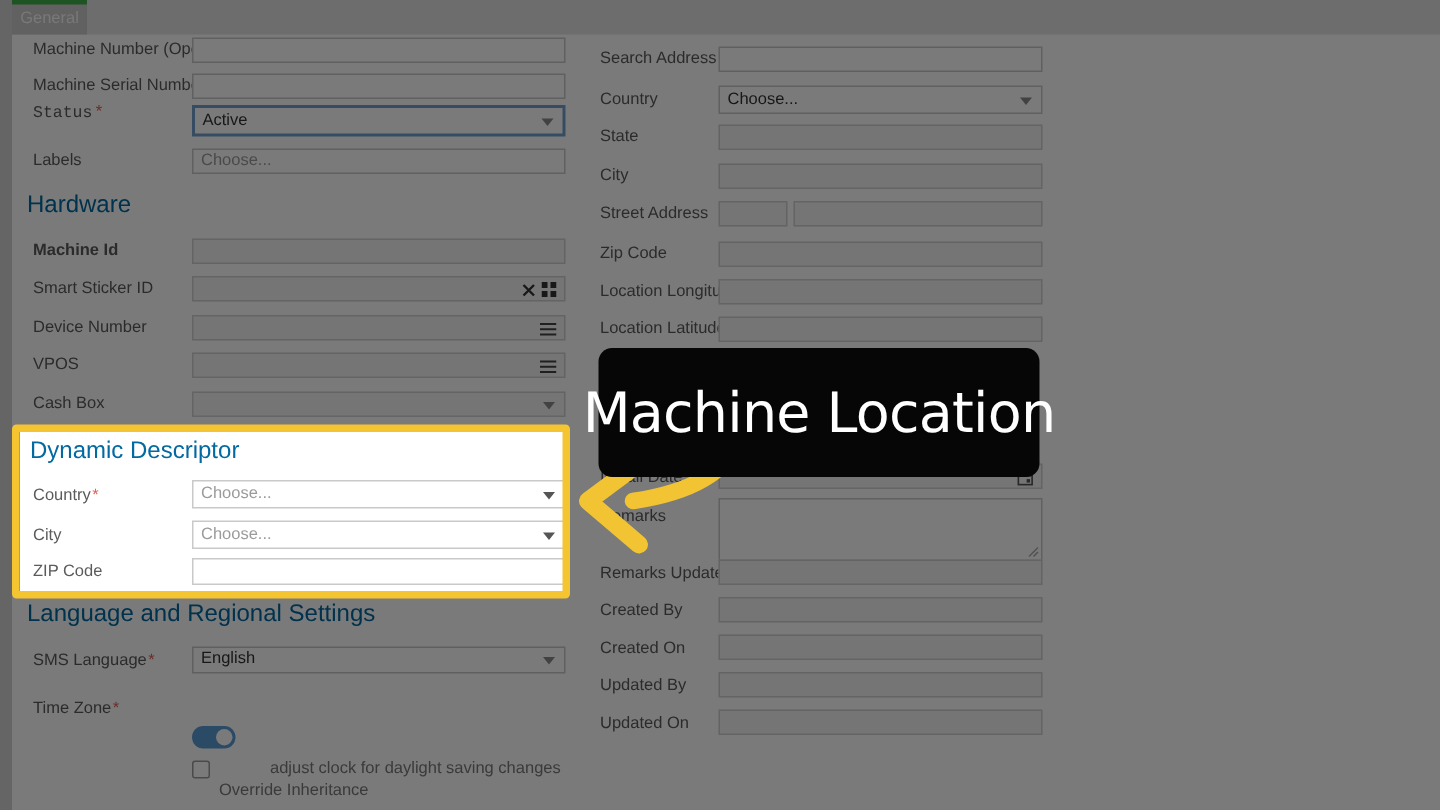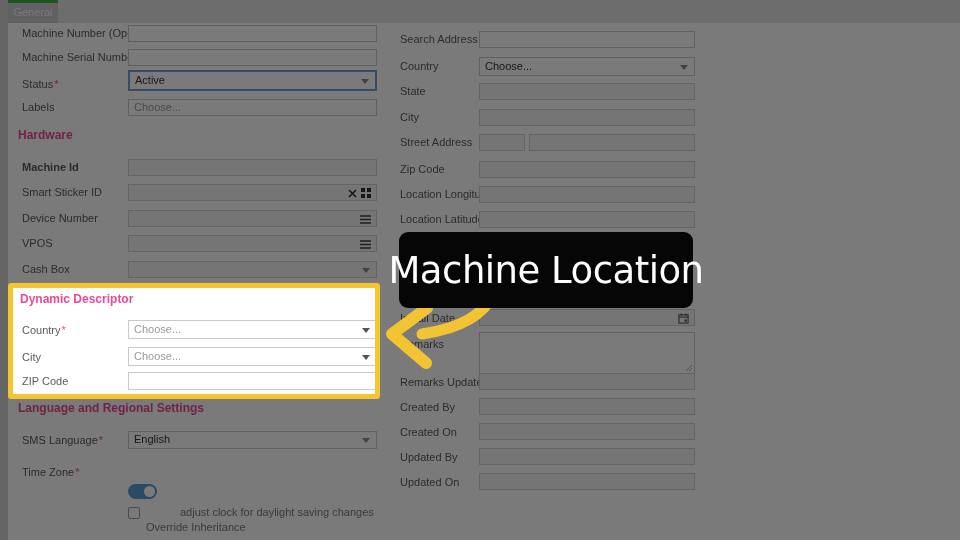--- a/index.html
+++ b/index.html
@@ -10,21 +10,21 @@
   .tabstrip{position:absolute;left:0;top:0;width:960px;height:23px;background:#e3e3e3;}
   .tab{position:absolute;left:8px;top:0;width:50px;height:23px;background:#cbcbcb;}
   .tab .accent{position:absolute;left:0;top:0;width:100%;height:3px;background:#3fae49;}
   .tab .tlabel{position:absolute;left:0;top:3px;width:100%;text-align:center;font-size:11px;color:#fafafa;line-height:19px;}
 
   
   .gutter{position:absolute;left:0;top:0;width:8px;height:540px;background:#d4d4d4;}
 
   
   .lbl{position:absolute;font-size:11px;color:#5b5b5b;line-height:17px;white-space:nowrap;}
-  .sect{position:absolute;font-size:12px;font-weight:bold;color:#ec4899;white-space:nowrap;}
+  .sect{position:absolute;font-size:16px;font-weight:normal;color:#0369a1;white-space:nowrap;}
   .inp{position:absolute;background:#ffffff;border:1px solid #c9c9c9;height:17px;box-sizing:border-box;
        font-size:11px;color:#333;line-height:15px;padding:0 5px;}
   .inp.filled{background:#f4f4f4;border-color:#d2d2d2;}
   .inp .ph{color:#9b9b9b;}
   .inp .val{color:#333;}
   .linp{left:128px;width:249px;}
   .rinp{left:479px;width:216px;}
   .chev{position:absolute;right:6px;top:50%;margin-top:-2px;width:0;height:0;
         border-left:4px solid transparent;border-right:4px solid transparent;border-top:5px solid #8a8a8a;}
   .chev.dark{border-top-color:#555;}
@@ -37,21 +37,21 @@
   .checkbox{position:absolute;left:128px;top:507px;width:12px;height:12px;border:1px solid #9b9b9b;border-radius:2px;background:#fff;box-sizing:border-box;}
 
   .resize-glyph{position:absolute;right:1px;bottom:1px;width:8px;height:8px;}
 
   
   .spot-hole{position:absolute;left:13px;top:288px;width:362px;height:106px;
              box-shadow:0 0 0 2000px rgba(0,0,0,0.52);z-index:50;pointer-events:none;}
   .hl-border{position:absolute;left:8px;top:283px;width:372px;height:116px;box-sizing:border-box;
              border:5px solid #F4C431;border-radius:3px;z-index:55;pointer-events:none;}
   .arrow-layer{position:absolute;left:0;top:0;width:960px;height:540px;z-index:60;pointer-events:none;}
-  .callout{position:absolute;left:399px;top:232px;width:294px;height:76px;background:#060606;border-radius:9px;
+  .callout{position:absolute;left:399px;top:232px;width:294px;height:86px;background:#060606;border-radius:9px;
            z-index:70;display:flex;align-items:center;justify-content:center;}
   .callout .ctext{font-family:"DejaVu Sans",sans-serif;font-size:37px;color:#ffffff;letter-spacing:-0.5px;white-space:nowrap;}
 
   .req{color:#e06055;margin-left:1px;}
 </style>
 </head>
 <body>
 
 <div class="stage">
 
@@ -62,21 +62,21 @@
     </div>
   </div>
   <div class="gutter"></div>
 
   <div class="lbl" style="left:22px;top:25px;">Machine Number (Operator)</div>
   <div class="inp linp" style="top:25px;"></div>
 
   <div class="lbl" style="left:22px;top:49px;">Machine Serial Number</div>
   <div class="inp linp" style="top:49px;"></div>
 
-  <div class="lbl" style="left:22px;top:76px;"><span>Status</span><span class="req">*</span></div>
+  <div class="lbl" style="left:22px;top:68px;font-family:Liberation Mono, monospace;"><span>Status</span><span class="req">*</span></div>
   <div class="inp linp focus" style="top:70px;">
     <span class="val">Active</span>
     <span class="chev"></span>
   </div>
 
   <div class="lbl" style="left:22px;top:99px;">Labels</div>
   <div class="inp linp" style="top:99px;">
     <span class="ph">Choose...</span>
   </div>
 

